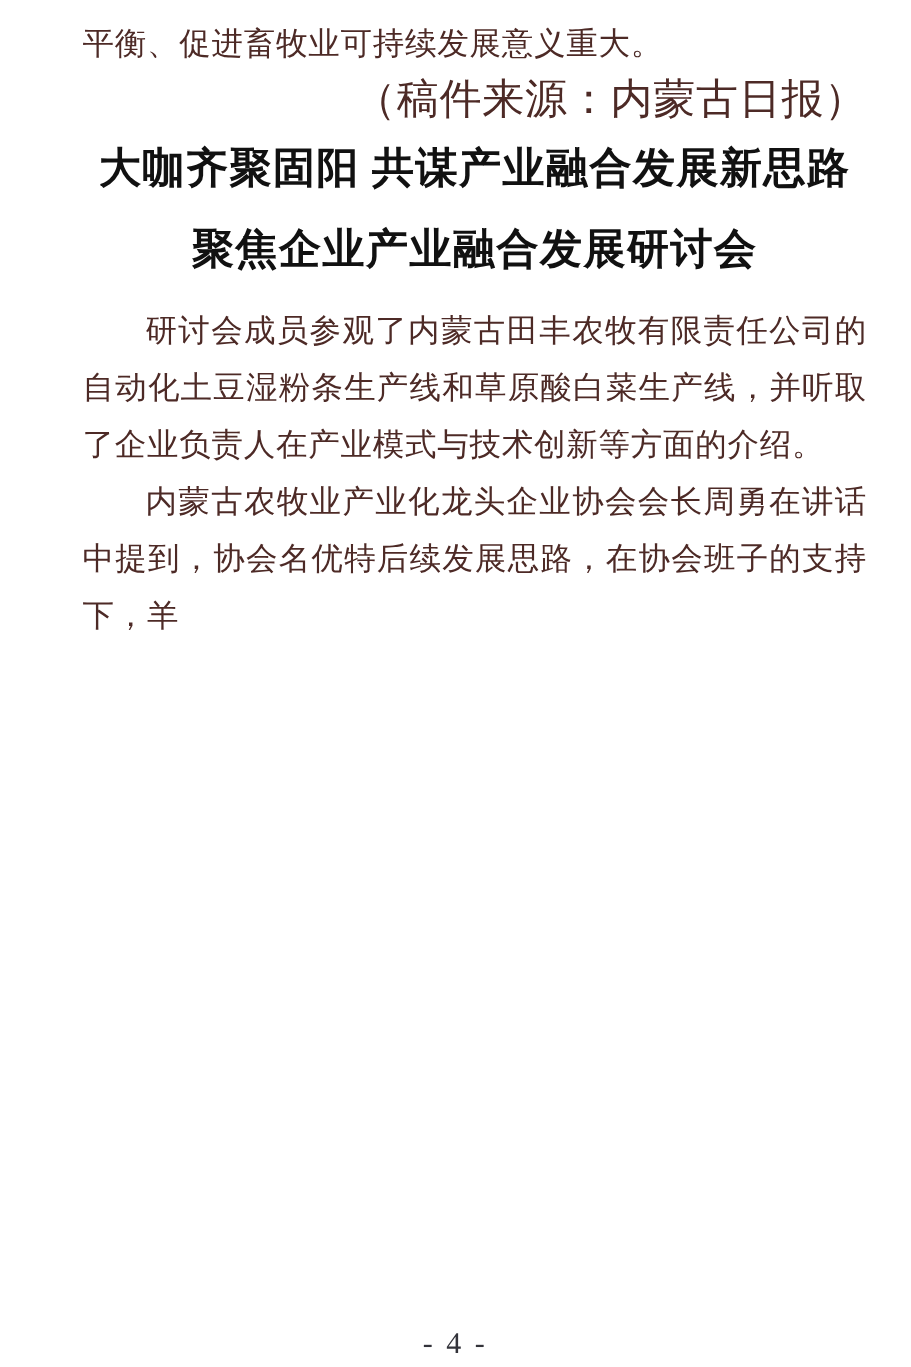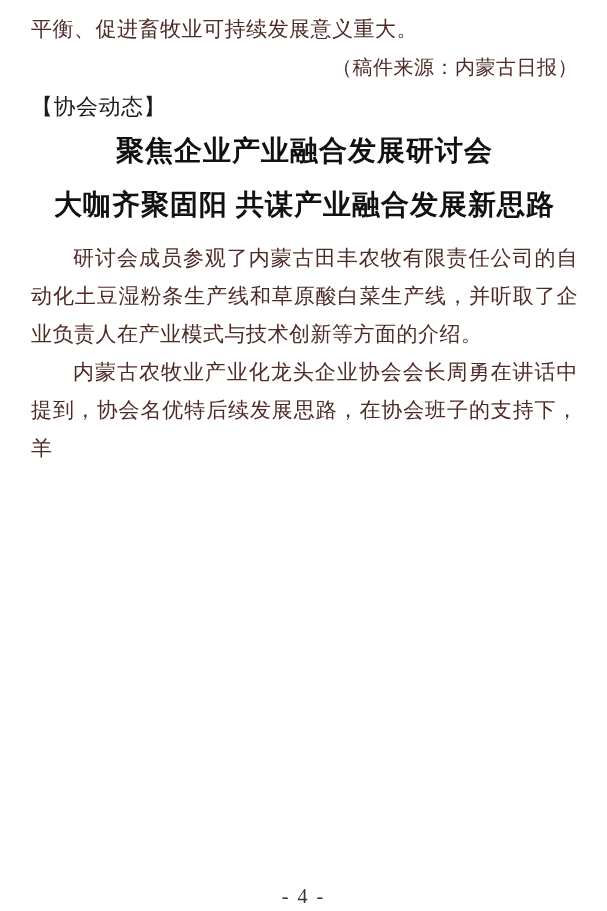--- a/index.html
+++ b/index.html
@@ -8,37 +8,38 @@
     background: #ffffff;
   }
   .page {
     position: relative;
     width: 607px;
     height: 911px;
     background: var(--page_background, #ffffff);
     overflow: hidden;
     font-family: "Liberation Serif", serif;
     box-sizing: border-box;
+    padding-left: 24px;
   }
   .content {
     padding: 10px 29px 0 31px;
   }
   .body-text {
     font-size: 21px;
     line-height: 38px;
     letter-spacing: 0.5px;
     text-align: justify;
     color: var(--body_text, #4d2a26);
     margin: 0;
   }
   .indent {
     text-indent: 2em;
   }
   .source-line {
-    font-size: 20px;
+    font-size: 28px;
     line-height: 38px;
     text-align: right;
     color: var(--body_text, #4d2a26);
     margin: 0;
     letter-spacing: 0.5px;
   }
   .section-header {
     font-family: "Liberation Sans", sans-serif;
     font-weight: 500;
     font-size: 22px;
@@ -77,25 +78,24 @@
 <body>
 
 <div class="page">
   <div class="content">
 
     <p class="body-text">平衡、促进畜牧业可持续发展意义重大。</p>
 
 
     <p class="source-line">（稿件来源：内蒙古日报）</p>
 
-    <p class="section-header">【协会动态】</p>
 
     <div class="article-title">
+      <div class="title-line">大咖齐聚固阳 共谋产业融合发展新思路</div>
       <div class="title-line">聚焦企业产业融合发展研讨会</div>
-      <div class="title-line">大咖齐聚固阳 共谋产业融合发展新思路</div>
     </div>
 
     <div class="article-body">
       <p class="body-text indent">研讨会成员参观了内蒙古田丰农牧有限责任公司的自动化土豆湿粉条生产线和草原酸白菜生产线，并听取了企业负责人在产业模式与技术创新等方面的介绍。</p>
       <p class="body-text indent">内蒙古农牧业产业化龙头企业协会会长周勇在讲话中提到，协会名优特后续发展思路，在协会班子的支持下，羊</p>
     </div>
 
   </div>
 
   <div class="page-number">- 4 -</div>

